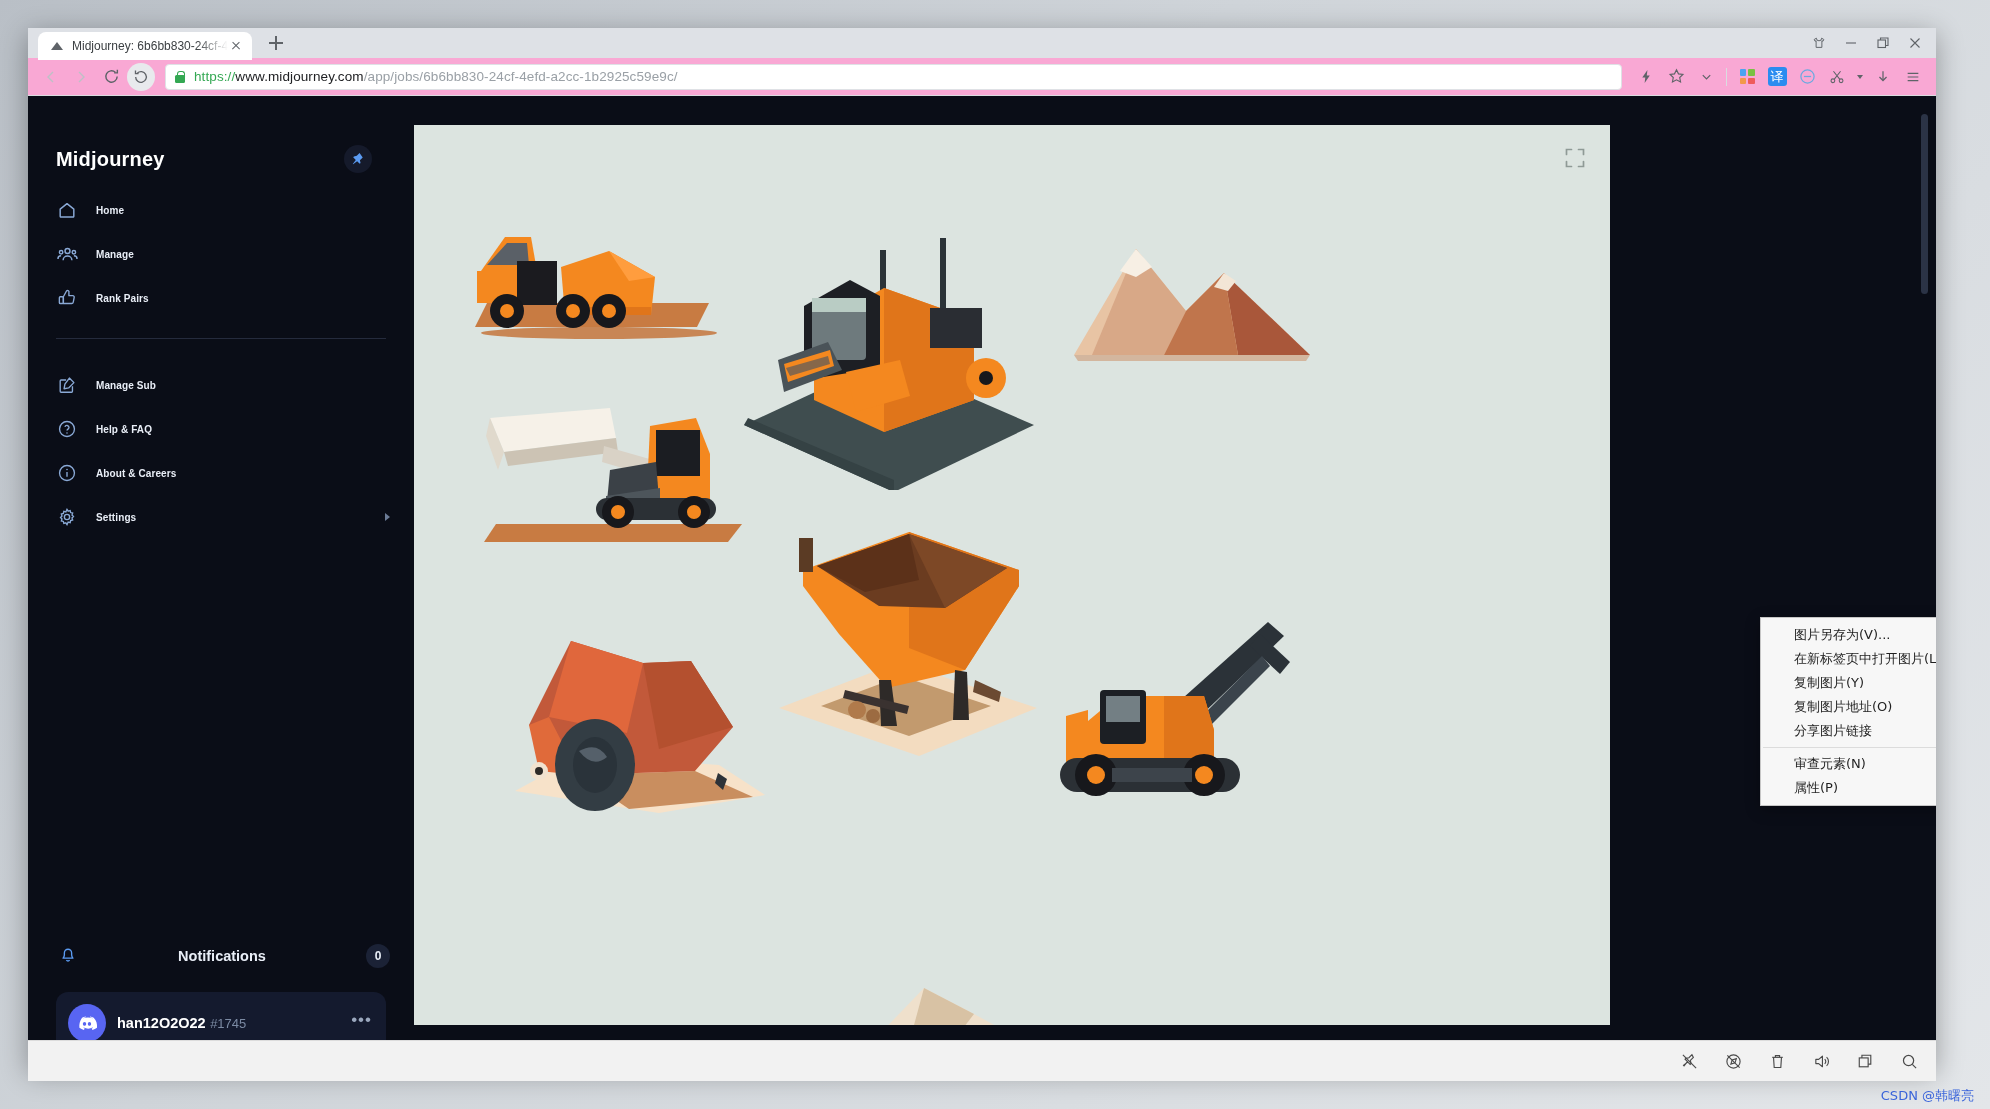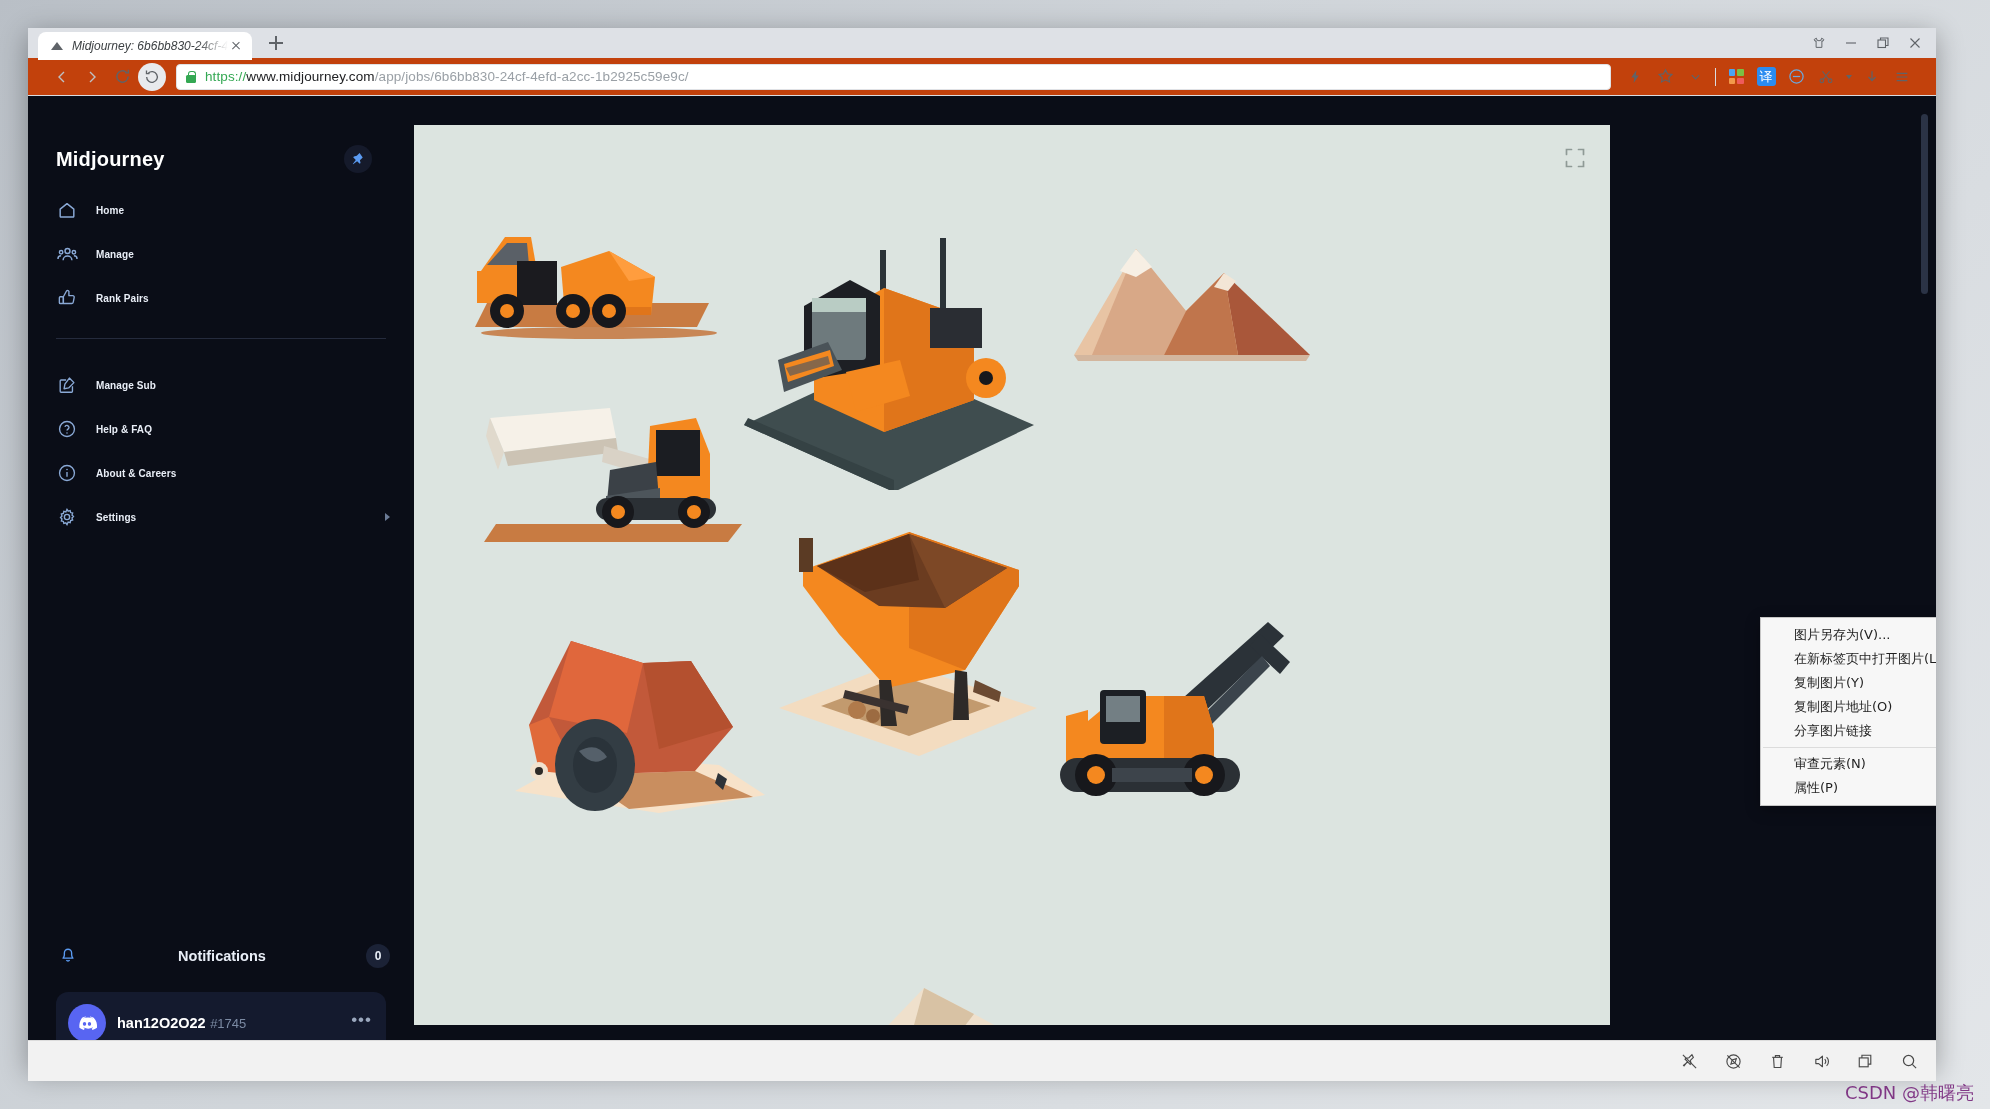--- a/index.html
+++ b/index.html
@@ -70,21 +70,20 @@
     border-bottom: 8px solid #5f6368;
   }
   .tab-title {
     font-size: 12px;
     color: #3c4043;
     white-space: nowrap;
     overflow: hidden;
     flex: 1;
     -webkit-mask-image: linear-gradient(to right, #000 80%, transparent 100%);
             mask-image: linear-gradient(to right, #000 80%, transparent 100%);
-            font-style: italic;
   }
   .tab-close {
     width: 16px; height: 16px;
     flex: 0 0 16px;
     position: relative;
     cursor: pointer;
   }
   .tab-close::before, .tab-close::after {
     content: "";
     position: absolute;
@@ -123,24 +122,24 @@
     align-items: center;
     justify-content: center;
     cursor: pointer;
     color: #5f6368;
   }
   .wc svg { display: block; }
 
   
   #toolbar {
     height: 38px;
-    background: #c2410c;
-    display: flex;
-    align-items: center;
-    padding: 0 20px;
+    background: #f9a8d4;
+    display: flex;
+    align-items: center;
+    padding: 0 9px;
     gap: 2px;
     border-bottom: 1px solid #dadce0;
     flex: 0 0 38px;
   }
   .nav-btn {
     width: 28px; height: 28px;
     display: flex;
     align-items: center;
     justify-content: center;
     border-radius: 50%;
@@ -481,22 +480,22 @@
     align-items: center;
     justify-content: center;
     cursor: pointer;
     color: #4a4a4a;
   }
 
   #watermark {
     position: absolute;
     right: 16px;
     bottom: 4px;
-    font-size: 18px;
-    color: #701a75;
+    font-size: 13px;
+    color: #1d4ed8;
     font-family: "DejaVu Sans", sans-serif;
     z-index: 80;
     opacity: .85;
   }
 </style>
 </head>
 <body>
 
 <div id="desktop"></div>
 

